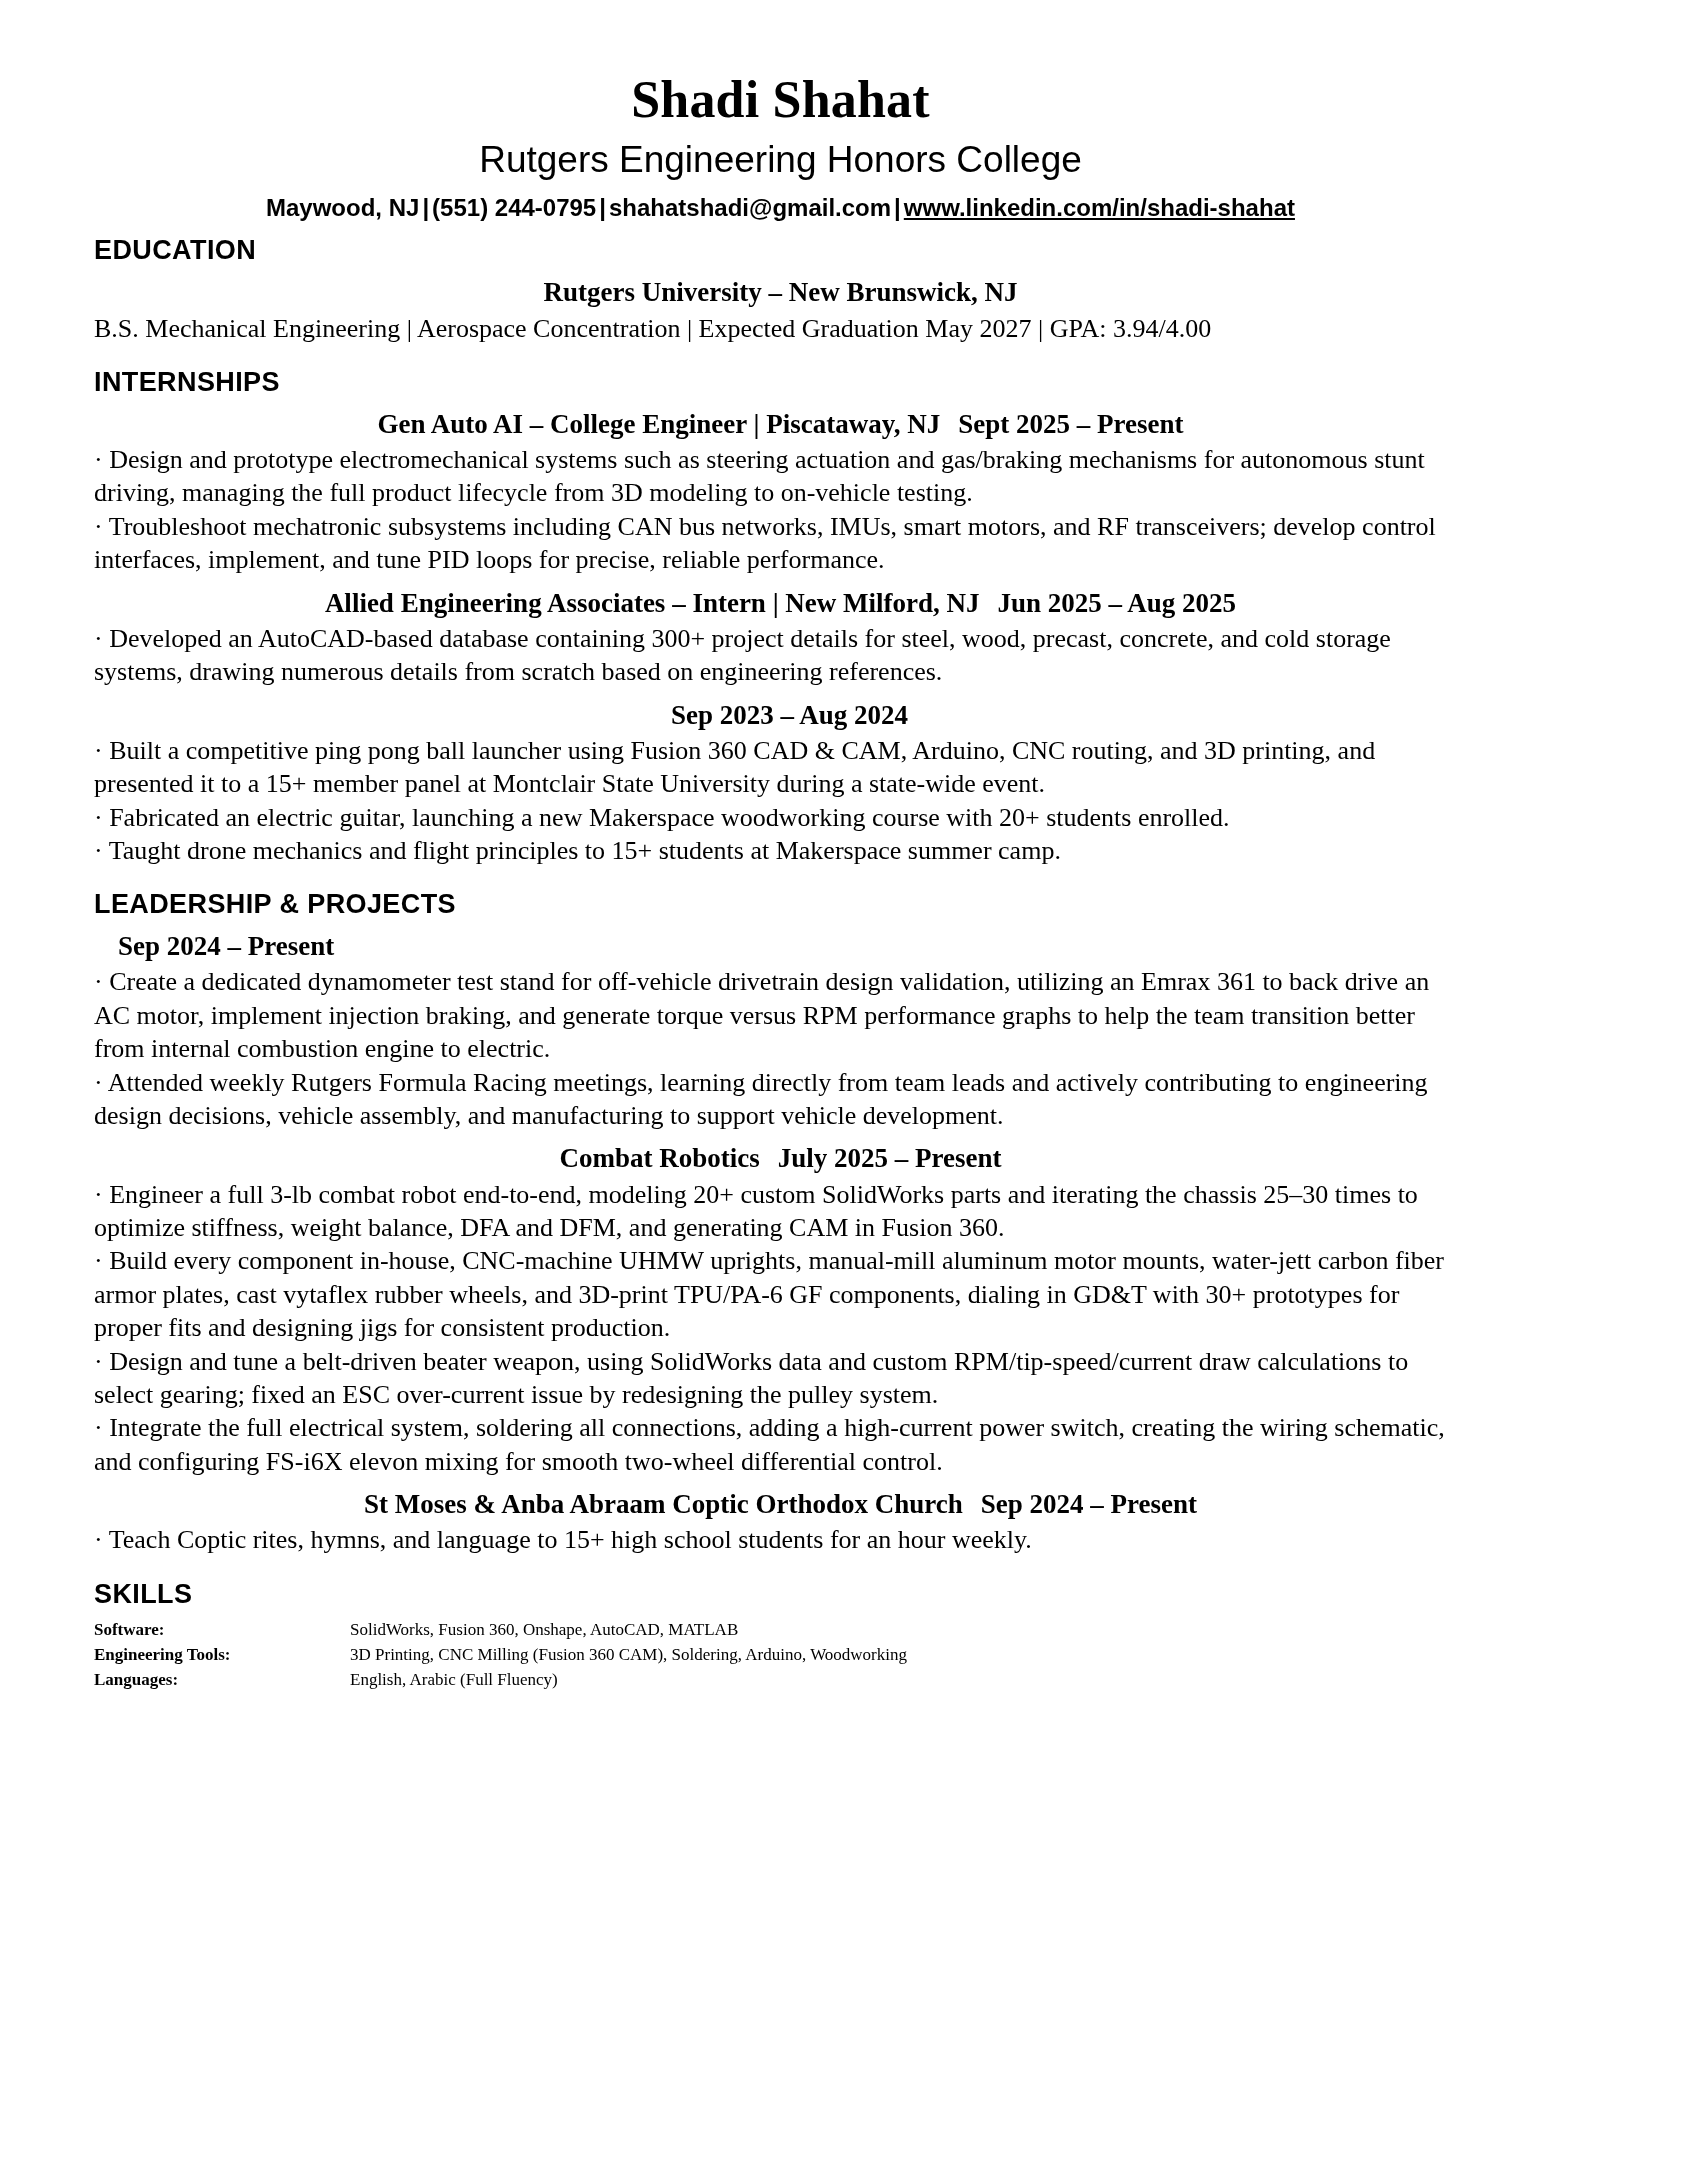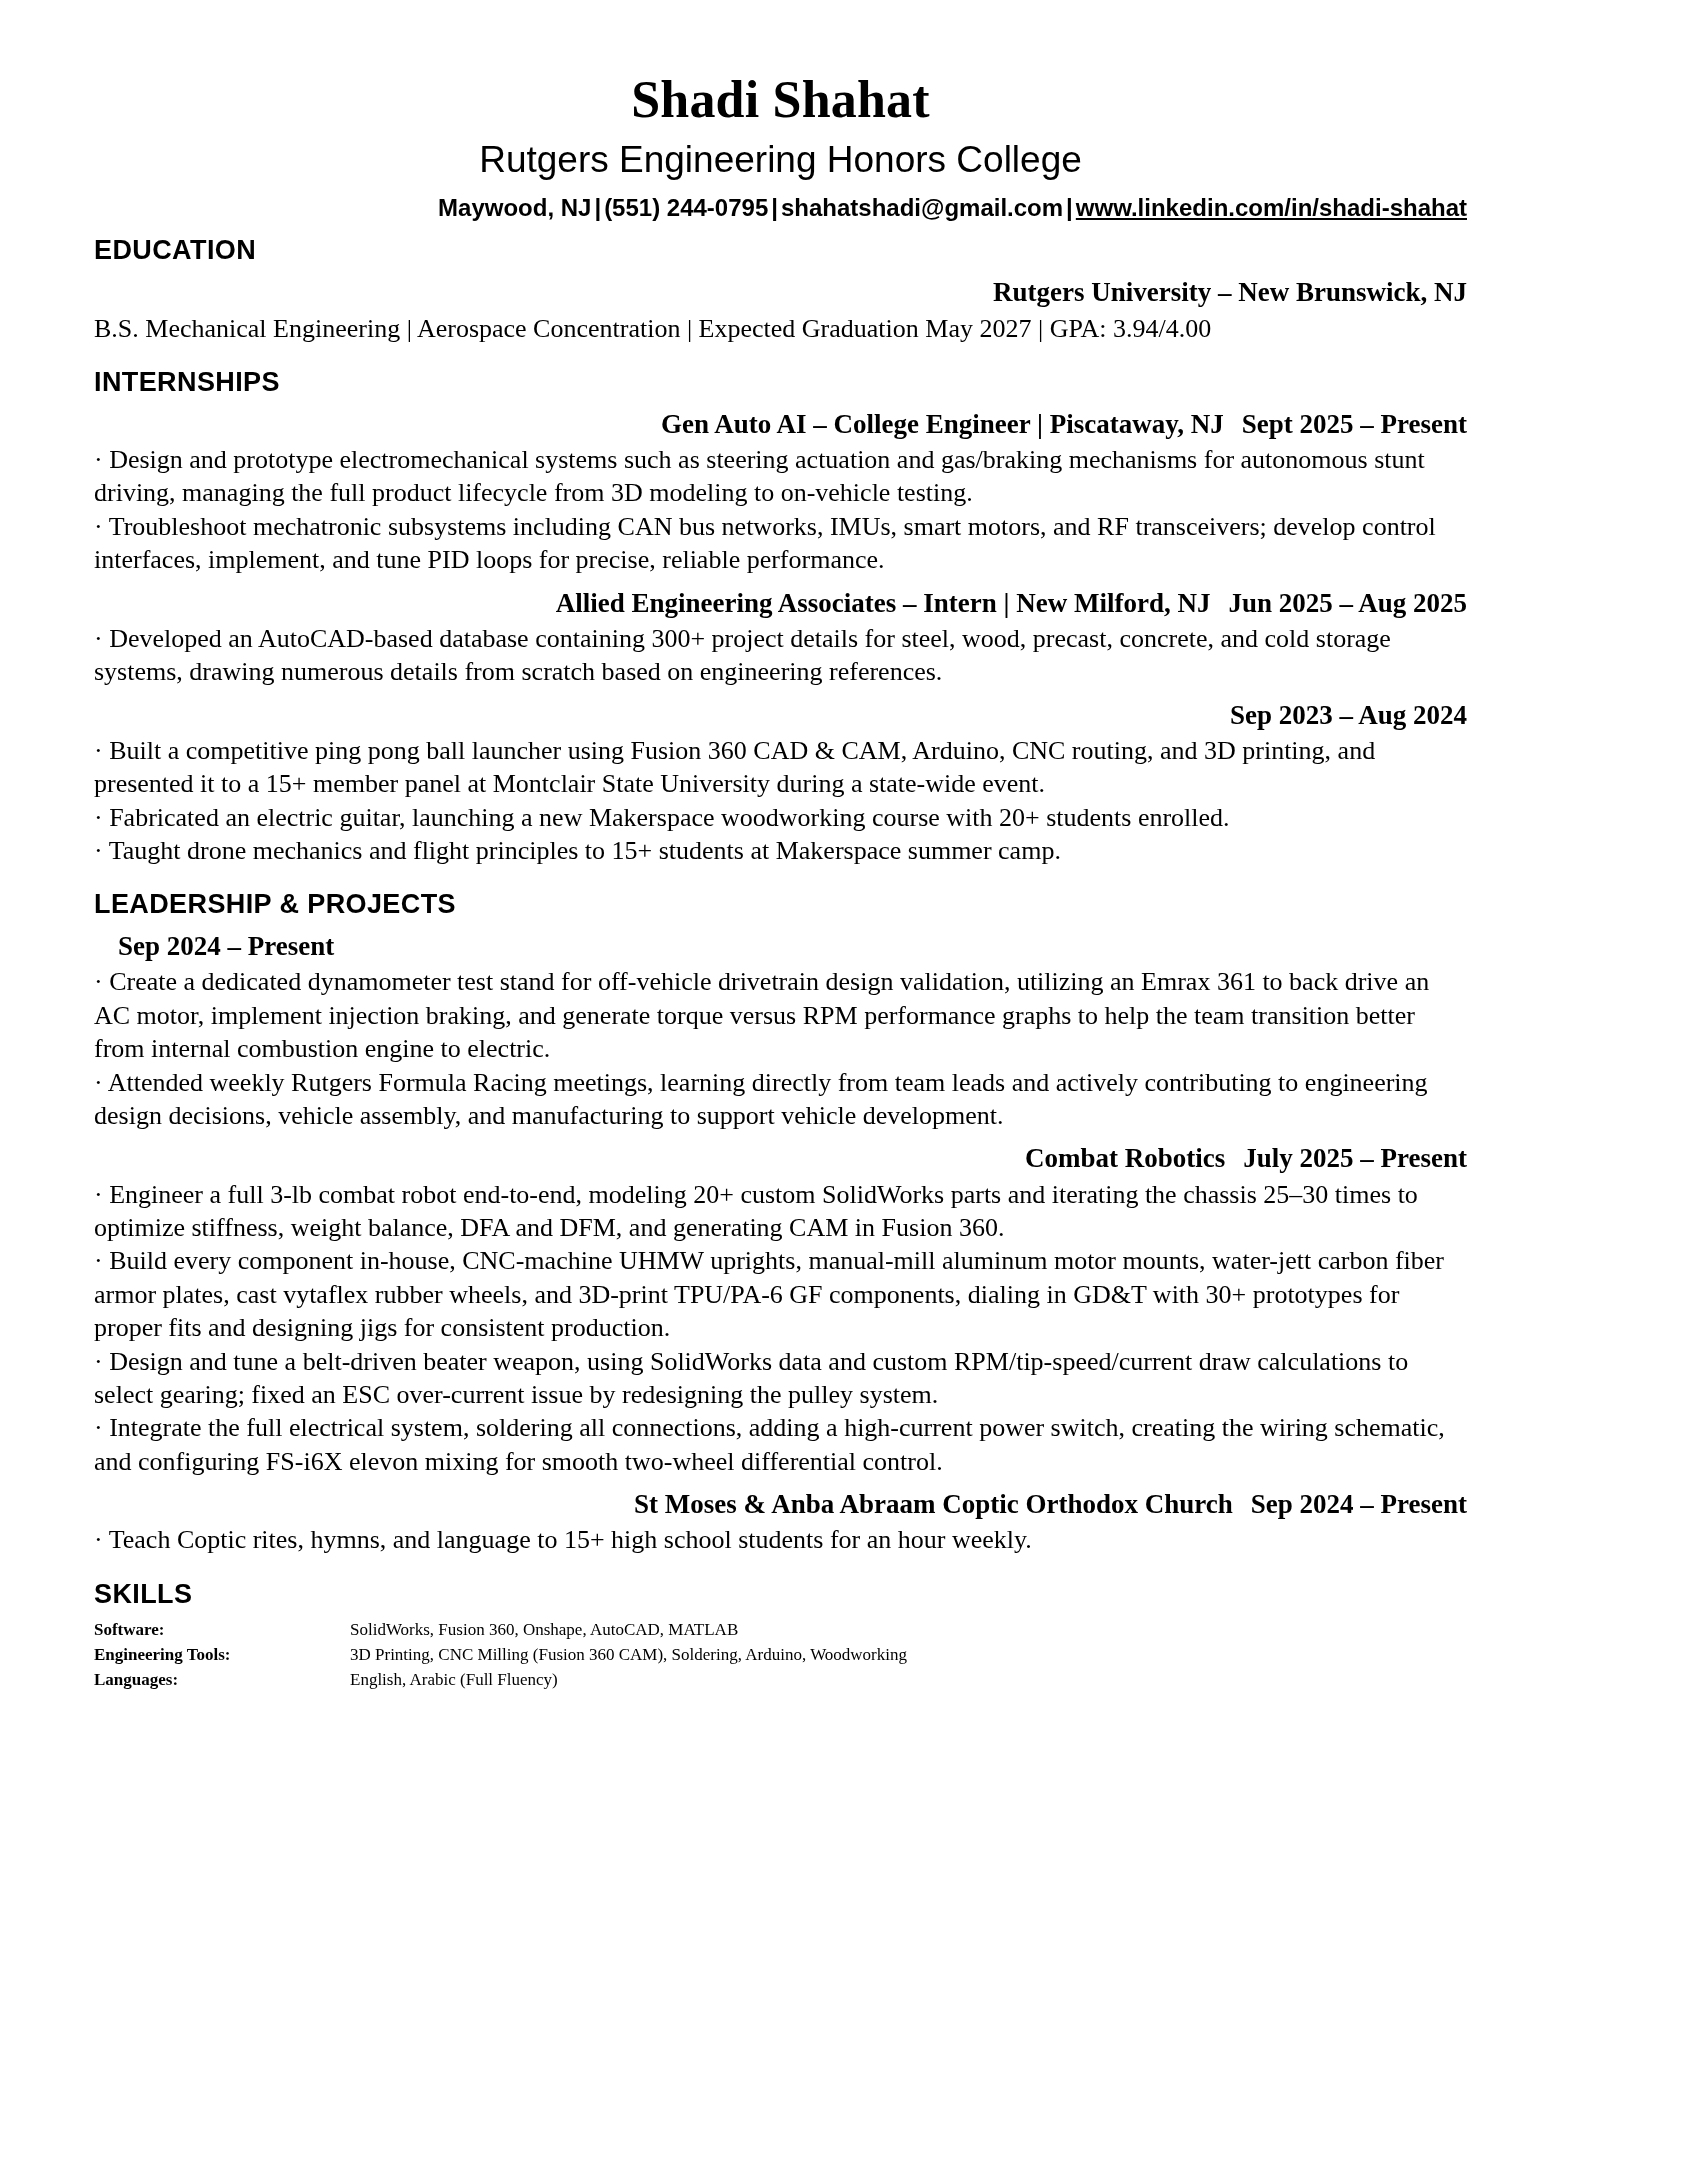--- a/index.html
+++ b/index.html
@@ -39,40 +39,39 @@
     line-height: 1.25;
     margin: 0 0 10px 0;
   }
   .hdr-contact {
     font-family: "Liberation Sans", "DejaVu Sans", sans-serif;
     font-weight: bold;
     font-size: 24px;
     line-height: 1.25;
     margin: 0;
     white-space: nowrap;
-    text-align: right;
   }
   .hdr-contact .sep { font-weight: bold; padding: 0 3px; }
   .hdr-contact .link { text-decoration: underline; }
 
   
   .sec-head {
     font-family: "Liberation Sans", "DejaVu Sans", sans-serif;
     font-weight: bold;
     font-size: 27px;
     letter-spacing: 0.4px;
     margin: 22px 0 9px 0;
   }
   .sec-head.first { margin-top: 12px; }
 
   
   .entry { margin: 0 0 2px 0; }
   .entry-head {
     display: flex;
-    justify-content: flex-end;
+    justify-content: center;
     align-items: baseline;
     font-weight: bold;
     font-size: 27px;
     line-height: 1.3;
     margin: 9px 0 1px 0;
   }
   .entry-head .et { white-space: nowrap; }
   .entry-head .ed { white-space: nowrap; padding-left: 18px; }
   .entry-head.tight { justify-content: flex-start; }
   .entry-head.tight .ed { padding-left: 24px; }

